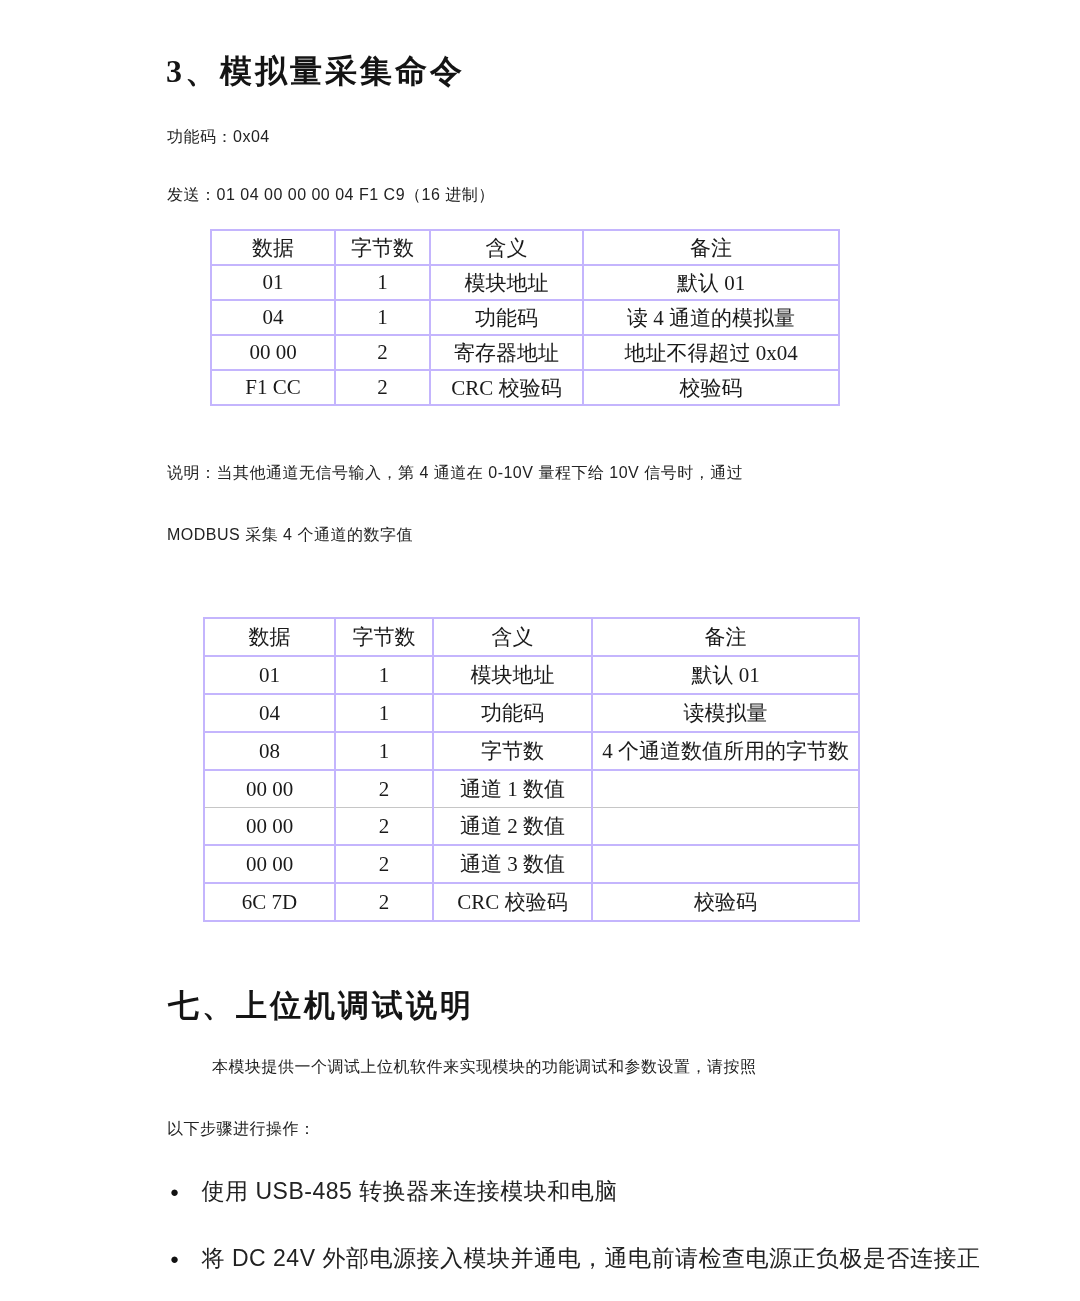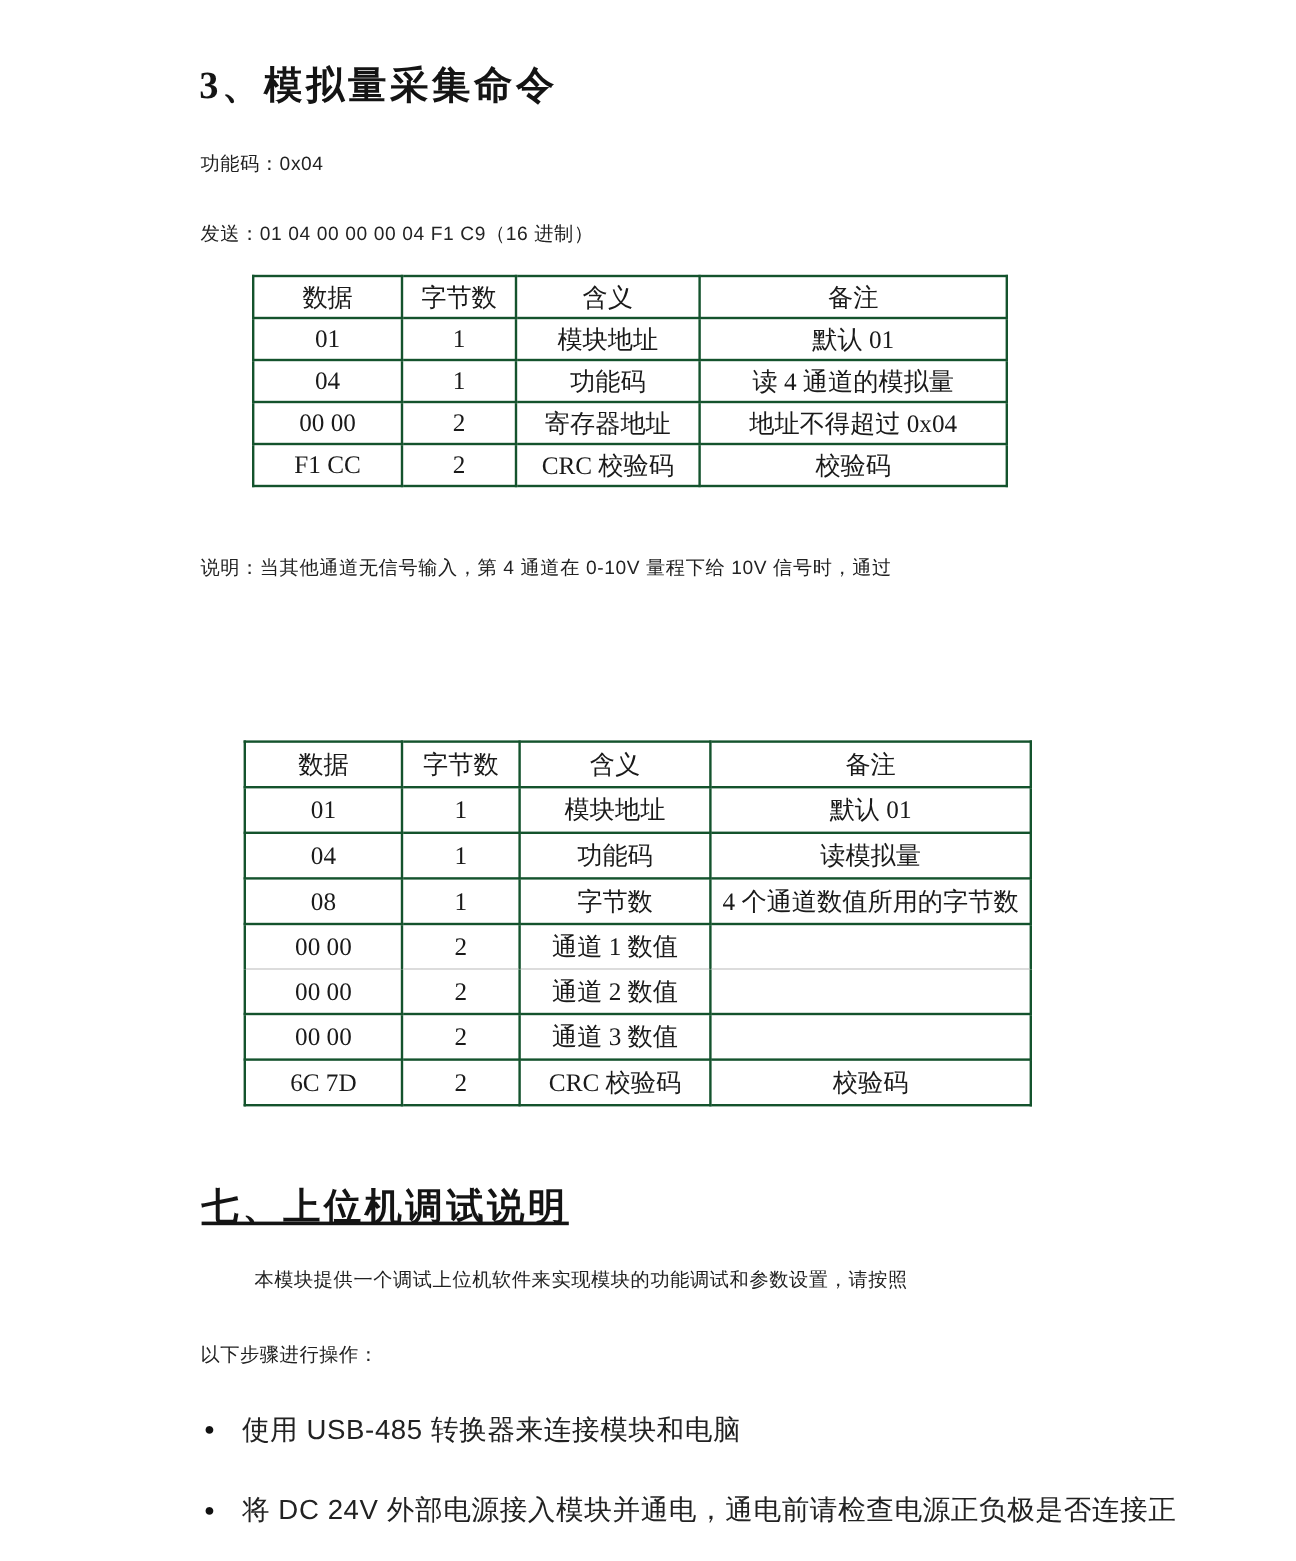--- a/index.html
+++ b/index.html
@@ -20,41 +20,41 @@
 
   
   .heading {
     font-family: "Liberation Serif", "DejaVu Serif", serif;
     font-weight: 700;
     font-size: 32px;
     letter-spacing: 3px;
     color: #141414;
     white-space: nowrap;
   }
-  .heading2 { font-size: 31px; text-decoration: underline; }
+  .heading2 { font-size: 31px; }
 
   
   .body-line {
     font-size: 16px;
     color: #222222;
     white-space: nowrap;
     letter-spacing: 0.5px;
   }
 
   
   table.doc-table {
     border-collapse: collapse;
     table-layout: fixed;
     font-family: "Liberation Serif", "DejaVu Serif", serif;
     font-size: 21px;
     color: #1a1a1a;
   }
   table.doc-table th,
   table.doc-table td {
-    border: 2px solid #14532d;
+    border: 2px solid #c4b5fd;
     text-align: center;
     vertical-align: middle;
     font-weight: 400;
     padding: 0 4px;
     overflow: hidden;
     white-space: nowrap;
   }
   #table1 th, #table1 td { height: 33px; }
   #table2 th, #table2 td { height: 36px; }
   
@@ -132,20 +132,21 @@
           <td>F1 CC</td>
           <td>2</td>
           <td>CRC 校验码</td>
           <td>校验码</td>
         </tr>
       </tbody>
   </table>
 
   <div class="abs body-line" style="left:167px; top:463px;">说明：当其他通道无信号输入，第 4 通道在 0-10V 量程下给 10V 信号时，通过</div>
 
+  <div class="abs body-line" style="left:167px; top:525px;">MODBUS 采集 4 个通道的数字值</div>
 
   <table class="doc-table abs" id="table2" style="left:203px; top:617px; width:655px;">
     <colgroup>
       <col style="width:131px">
         <col style="width:98px">
       <col style="width:159px">
         <col style="width:267px">
     </colgroup>
     <thead>
         <tr>

